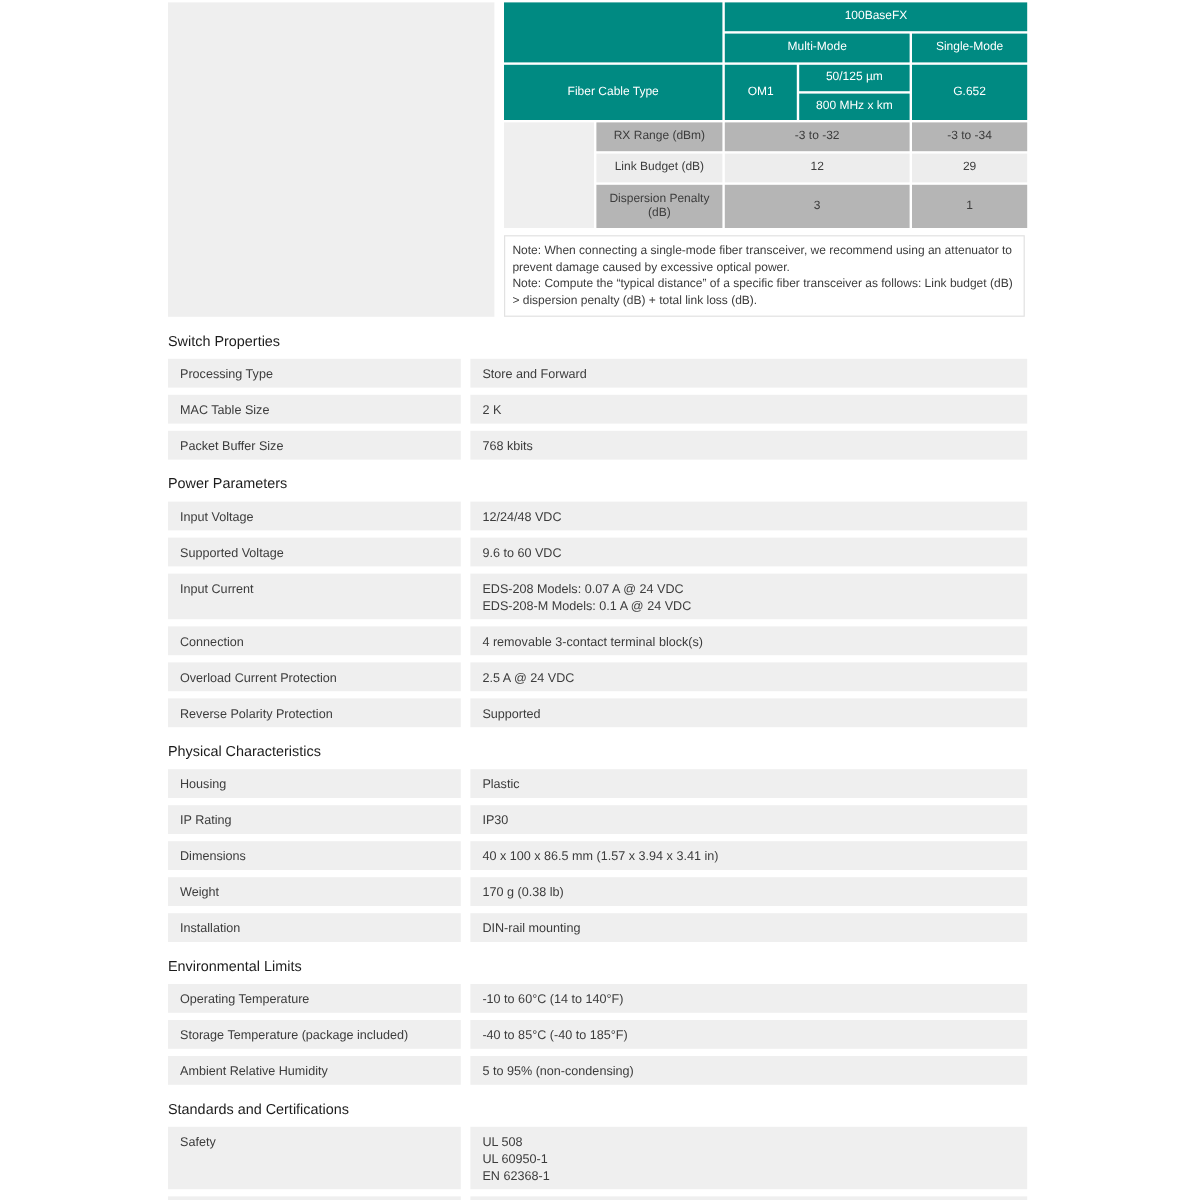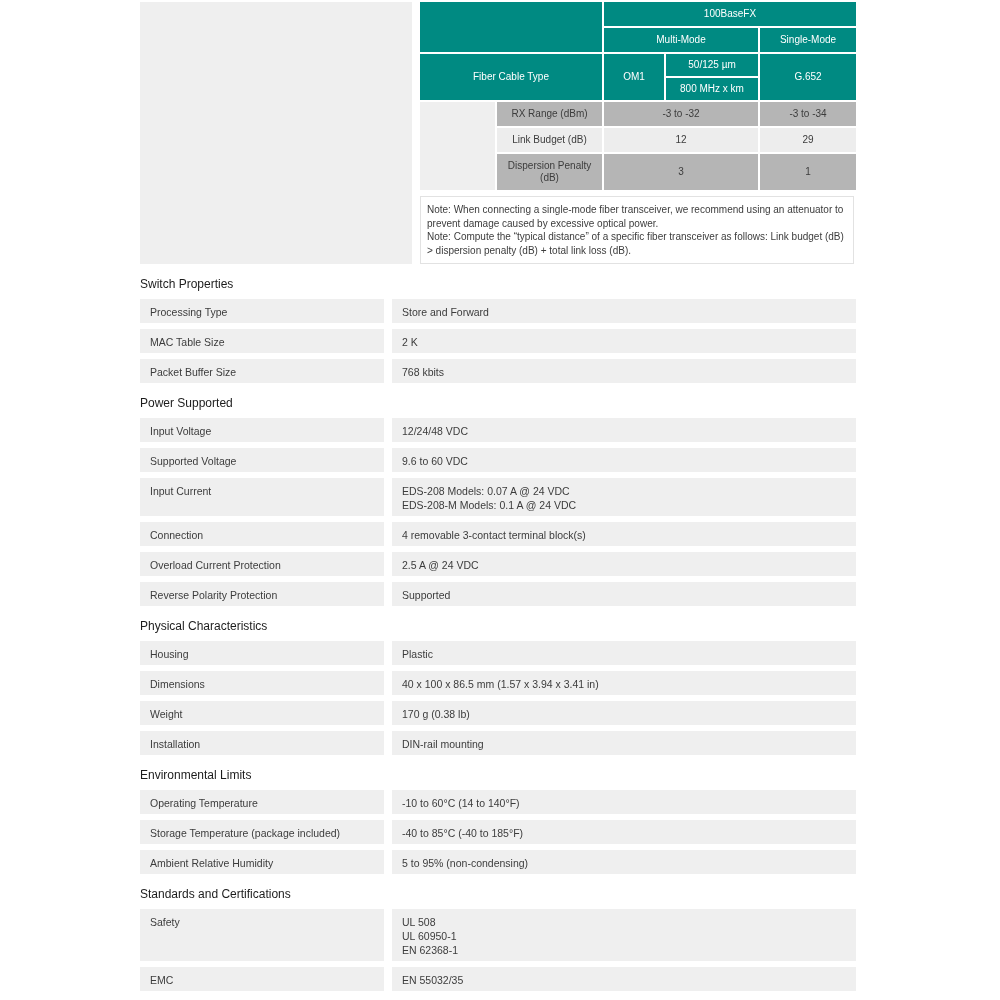--- a/index.html
+++ b/index.html
@@ -91,21 +91,21 @@
         <div class="spec-label">MAC Table Size</div>
         <div class="spec-value">2 K</div>
       </div>
       <div class="spec-row">
         <div class="spec-label">Packet Buffer Size</div>
         <div class="spec-value">768 kbits</div>
       </div>
     </div>
 
     <div>
-      <div class="section-heading">Power Supported</div>
+      <div class="section-heading">Power Parameters</div>
       <div class="spec-row">
         <div class="spec-label">Input Voltage</div>
         <div class="spec-value">12/24/48 VDC</div>
       </div>
       <div class="spec-row">
         <div class="spec-label">Supported Voltage</div>
         <div class="spec-value">9.6 to 60 VDC</div>
       </div>
       <div class="spec-row">
         <div class="spec-label">Input Current</div>
@@ -124,20 +124,24 @@
         <div class="spec-label">Reverse Polarity Protection</div>
         <div class="spec-value">Supported</div>
       </div>
     </div>
 
     <div>
       <div class="section-heading">Physical Characteristics</div>
       <div class="spec-row">
         <div class="spec-label">Housing</div>
         <div class="spec-value">Plastic</div>
+      </div>
+      <div class="spec-row">
+        <div class="spec-label">IP Rating</div>
+        <div class="spec-value">IP30</div>
       </div>
       <div class="spec-row">
         <div class="spec-label">Dimensions</div>
         <div class="spec-value">40 x 100 x 86.5 mm (1.57 x 3.94 x 3.41 in)</div>
       </div>
       <div class="spec-row">
         <div class="spec-label">Weight</div>
         <div class="spec-value">170 g (0.38 lb)</div>
       </div>
       <div class="spec-row">

